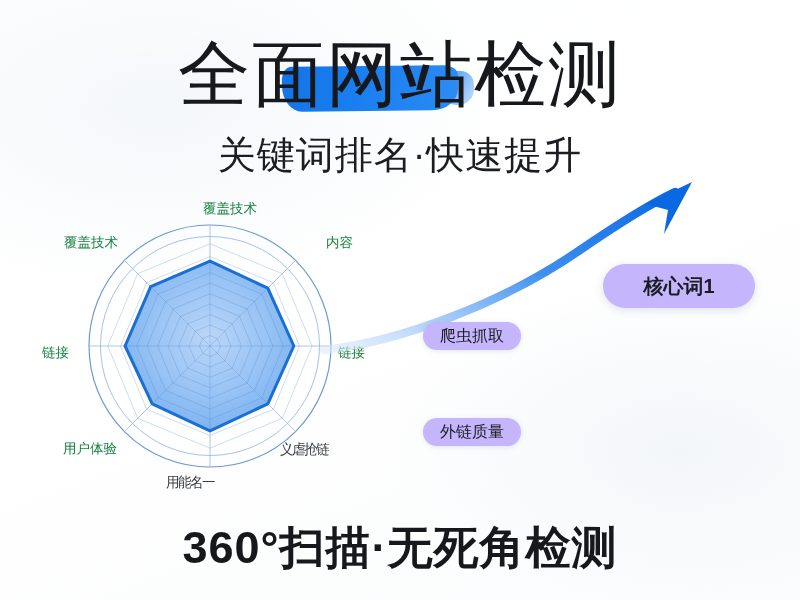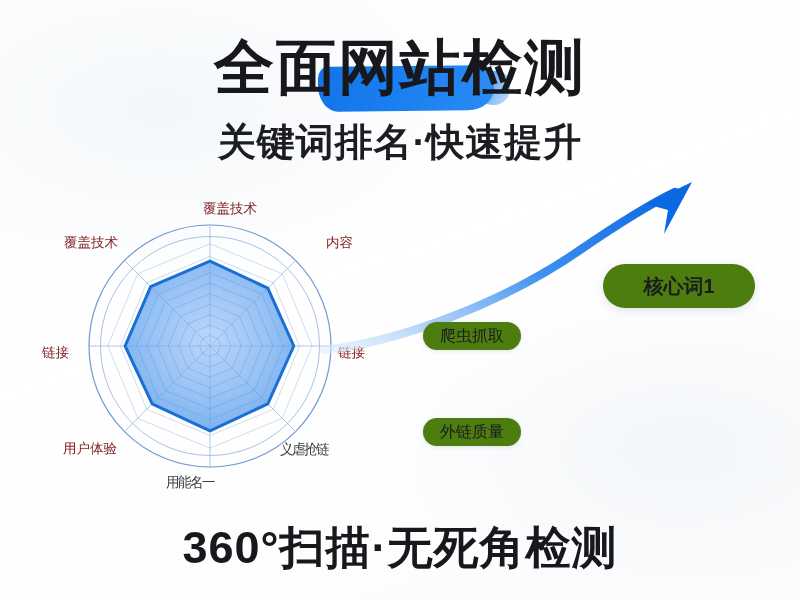--- a/index.html
+++ b/index.html
@@ -31,23 +31,23 @@
     position: absolute;
     top: 36px;
     left: 0;
     width: 800px;
     text-align: center;
   }
 
   .main-title {
     position: relative;
     display: inline-block;
-    font-size: 60px;
+    font-size: 72px;
     line-height: 1.08;
-    font-weight: bold;
+    font-weight: normal;
     letter-spacing: 2px;
     color: #16181c;
     white-space: nowrap;
   }
 
   .brush {
     position: absolute;
     left: 104px;
     top: 30px;
     width: 176px;
@@ -67,21 +67,21 @@
     height: 34px;
     background: linear-gradient(120deg, #2b8bf5 0%, rgba(43,139,245,0.25) 100%);
     border-radius: 50% 40% 48% 52%;
   }
 
   .main-title .t { position: relative; z-index: 2; }
 
   .sub-title {
     margin-top: 16px;
     font-size: 38px;
-    font-weight: bold;
+    font-weight: normal;
     letter-spacing: 1px;
     color: #1b1d21;
     white-space: nowrap;
   }
 
   
   .bottom-title {
     position: absolute;
     left: 0;
     bottom: 22px;
@@ -99,39 +99,39 @@
     position: absolute;
     left: 38px;
     top: 196px;
     width: 360px;
     height: 310px;
   }
 
   .radar-label {
     position: absolute;
     font-size: 13.5px;
-    color: #7f1d1d;
+    color: #15803d;
     white-space: nowrap;
     font-weight: 500;
   }
 
   .radar-label.blurred {
     color: #3a3d42;
     filter: blur(0.75px);
     letter-spacing: -1.5px;
     transform: scaleY(1.06);
   }
 
   
   .pill {
     position: absolute;
     display: flex;
     align-items: center;
     justify-content: center;
-    background: #4d7c0f;
+    background: #c4b5fd;
     border-radius: 999px;
     white-space: nowrap;
     color: #1a1c20;
   }
 
   .pill-sm {
     width: 98px;
     height: 28px;
     font-size: 16px;
     font-weight: 500;

